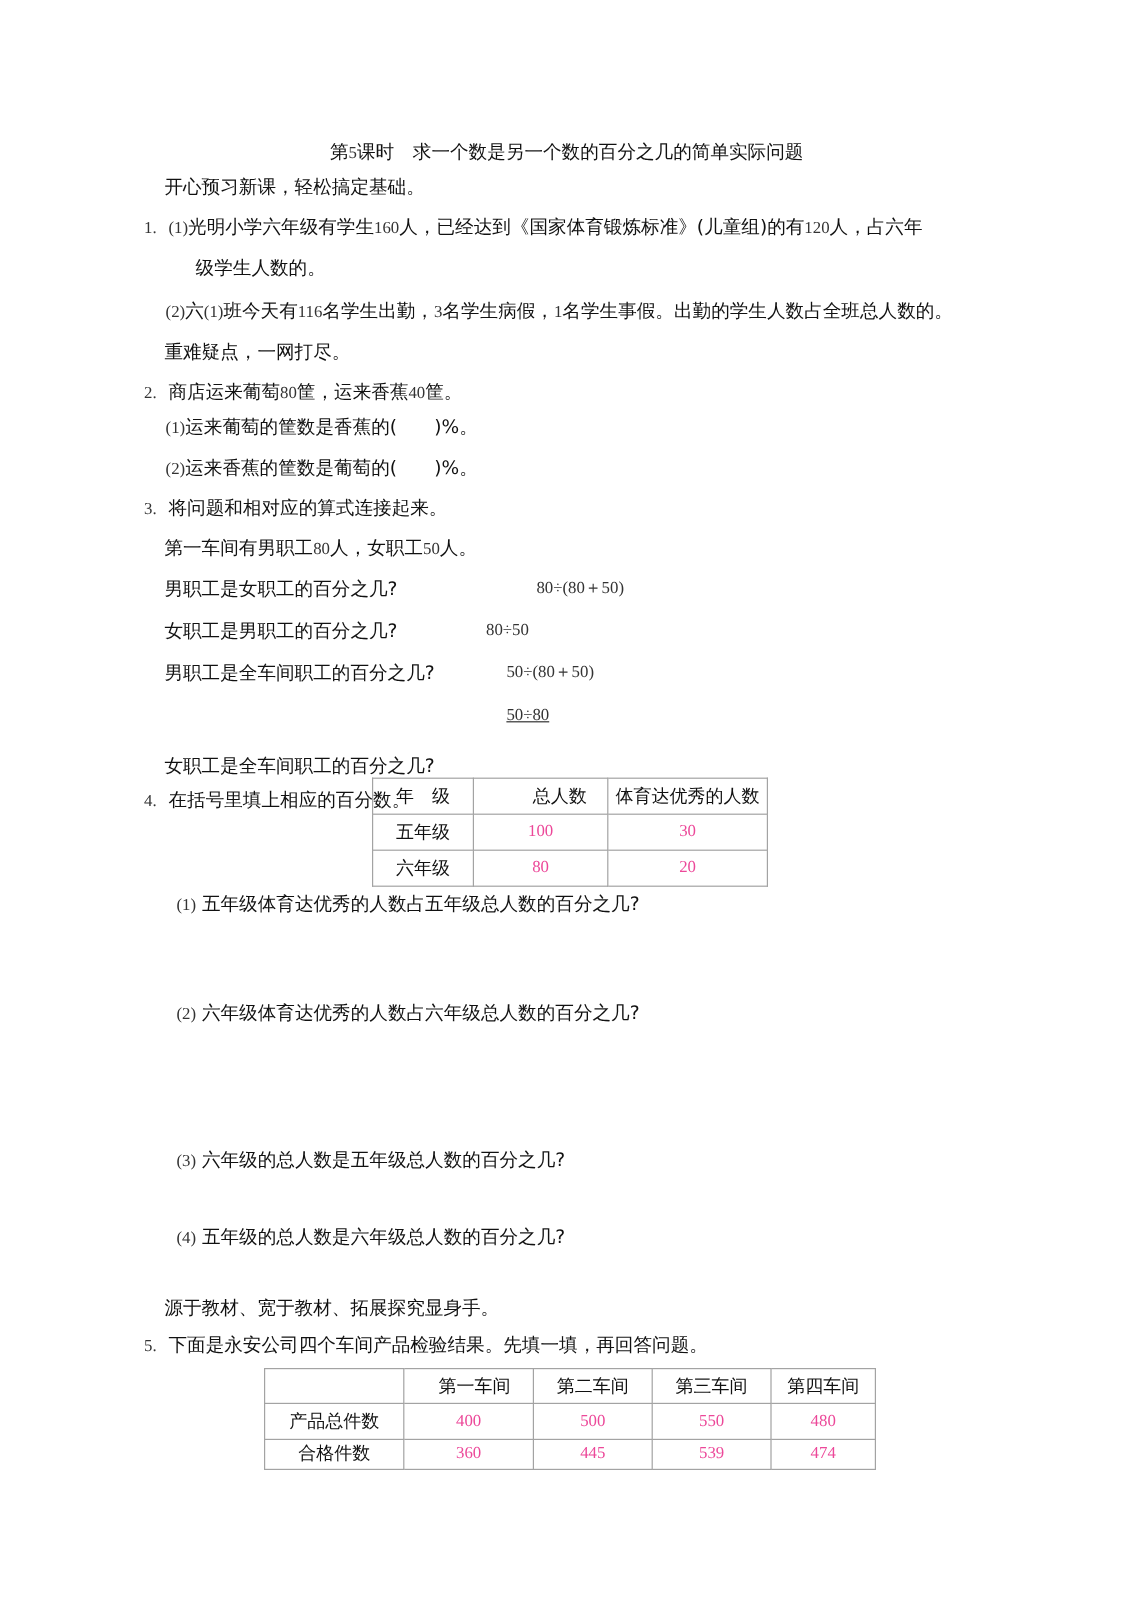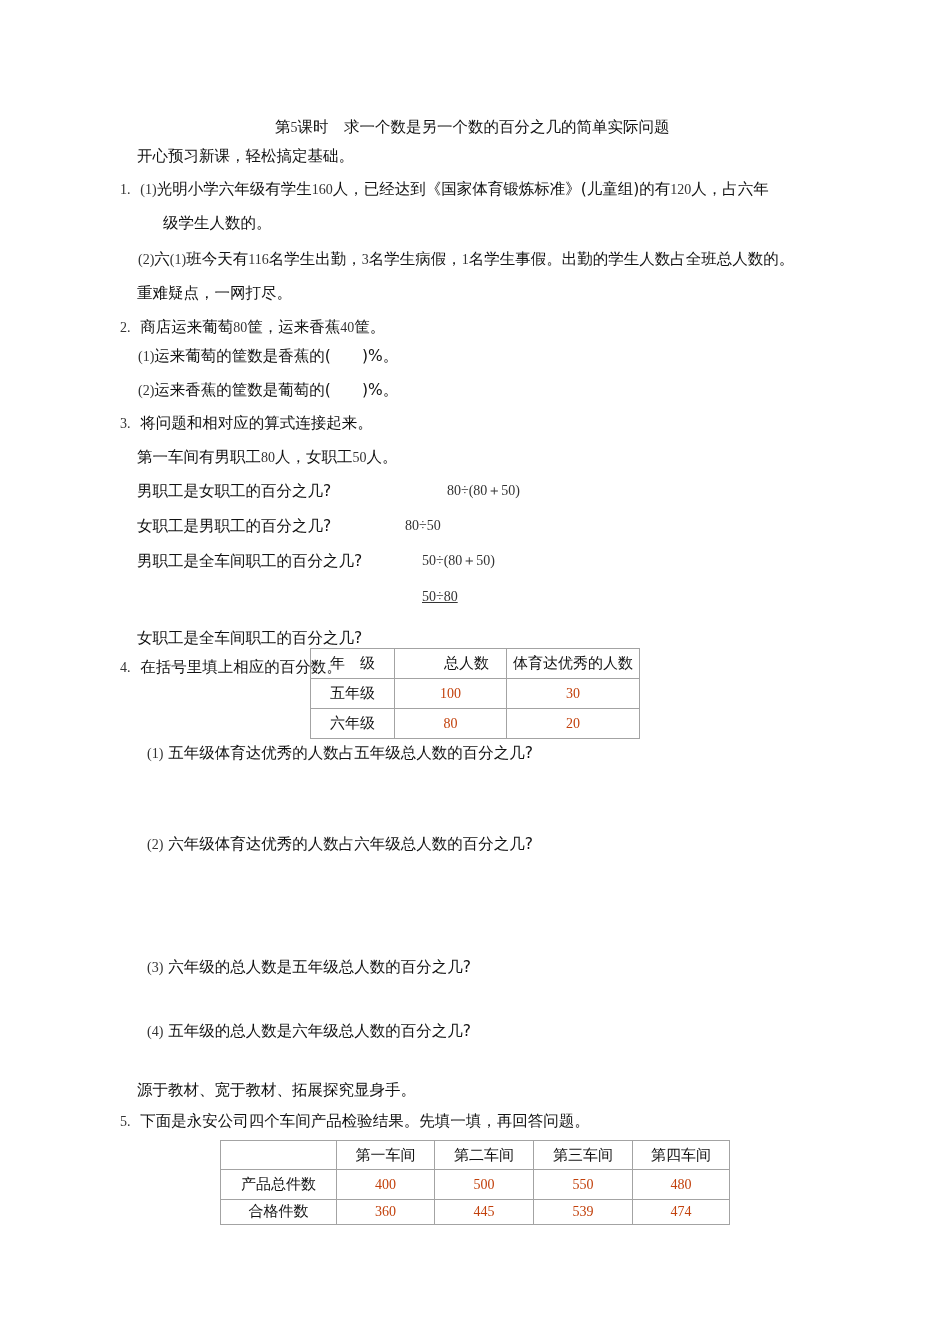--- a/index.html
+++ b/index.html
@@ -3,21 +3,21 @@
 <meta charset="utf-8">
 <style>
   html, body { margin: 0; padding: 0; background: #ffffff; }
   body { width: 950px; height: 1344px; position: relative; overflow: hidden;
          font-family: "DejaVu Sans", "Liberation Sans", sans-serif; color: #111; }
   .line { position: absolute; white-space: nowrap; font-size: 15.5px; line-height: 20px; }
   .num { font-family: "Liberation Serif", "DejaVu Serif", serif; font-size: 14px; color: #333; }
   .title { font-size: 15.5px; }
   table.grid { position: absolute; border-collapse: collapse; font-size: 15px; }
   table.grid td { border: 1px solid #a3a3a3; text-align: center; padding: 0; }
-  table.grid td.n { font-family: "Liberation Serif", "DejaVu Serif", serif; font-size: 14px; color: #c2410c; }
+  table.grid td.n { font-family: "Liberation Serif", "DejaVu Serif", serif; font-size: 14px; color: #ec4899; }
 </style>
 </head>
 <body>
 
 <div class="line title" style="left:275px; top:117px;">
   <span>第</span><span class="num">5</span><span>课时　求一个数是另一个数的百分之几的简单实际问题</span>
 </div>
 
 <div class="line" style="left:137px; top:146px;">开心预习新课，轻松搞定基础。</div>
 
@@ -97,21 +97,21 @@
 <div class="line" style="left:137px; top:1080px;">源于教材、宽于教材、拓展探究显身手。</div>
 
 <div class="line" style="left:120px; top:1111px;">
   <span class="num">5.</span>&nbsp;&nbsp;<span>下面是永安公司四个车间产品检验结果。先填一填，再回答问题。</span>
 </div>
 
 <table class="grid" style="left:220px; top:1140px; width:510px;">
   <tbody>
       <tr style="height:29px;">
     <td style="width:115px;"></td>
-    <td style="width:97px;">第一车间</td>
+    <td style="width:97px;padding-left:10px;">第一车间</td>
     <td style="width:98px;margin-left:48px;">第二车间</td>
     <td style="width:98px;">第三车间</td>
     <td>第四车间</td>
   </tr>
   <tr style="height:30px;">
     <td>产品总件数</td>
     <td class="n">400</td>
     <td class="n">500</td>
     <td class="n">550</td>
     <td class="n">480</td>

